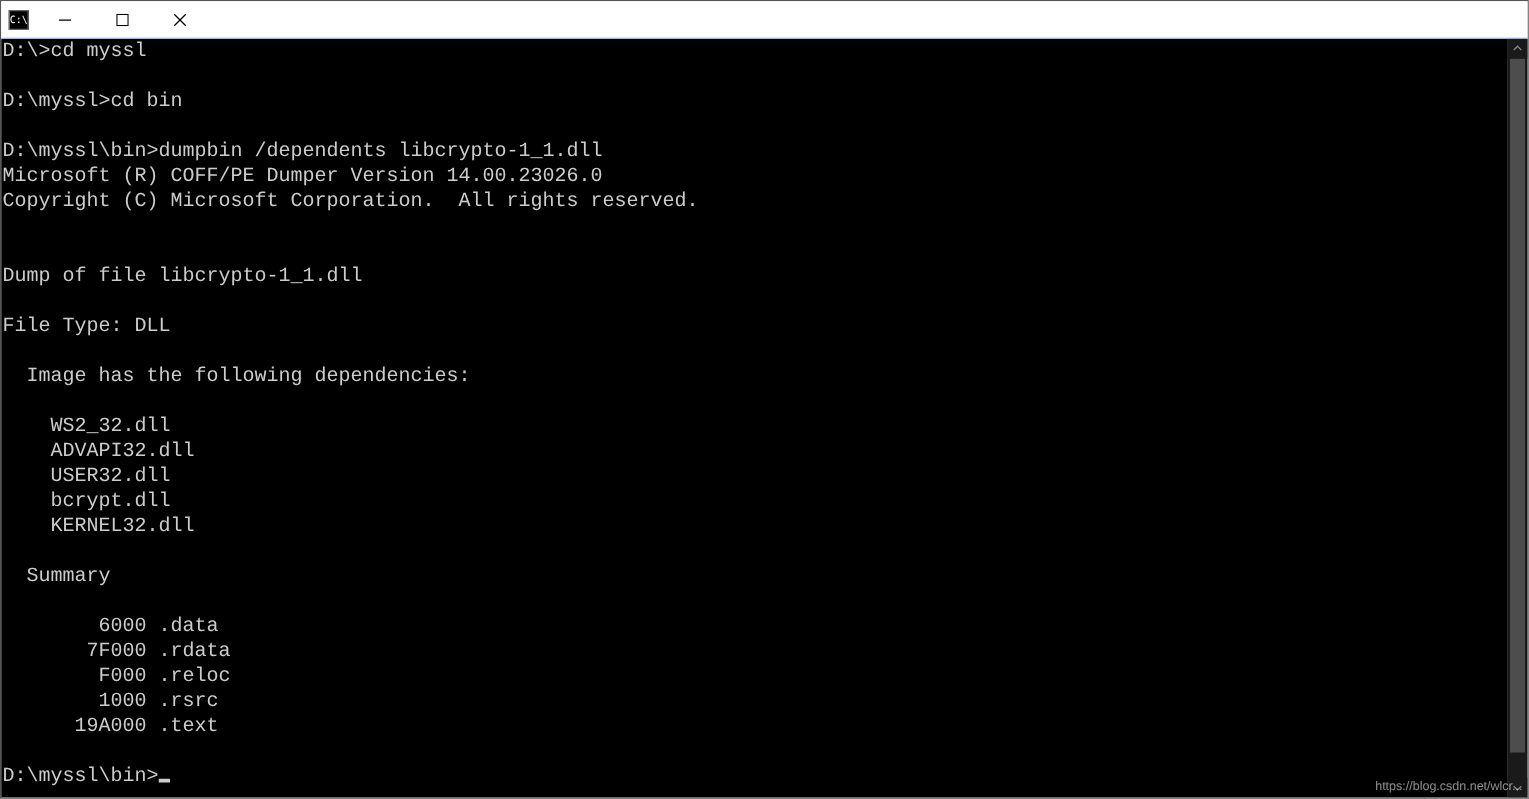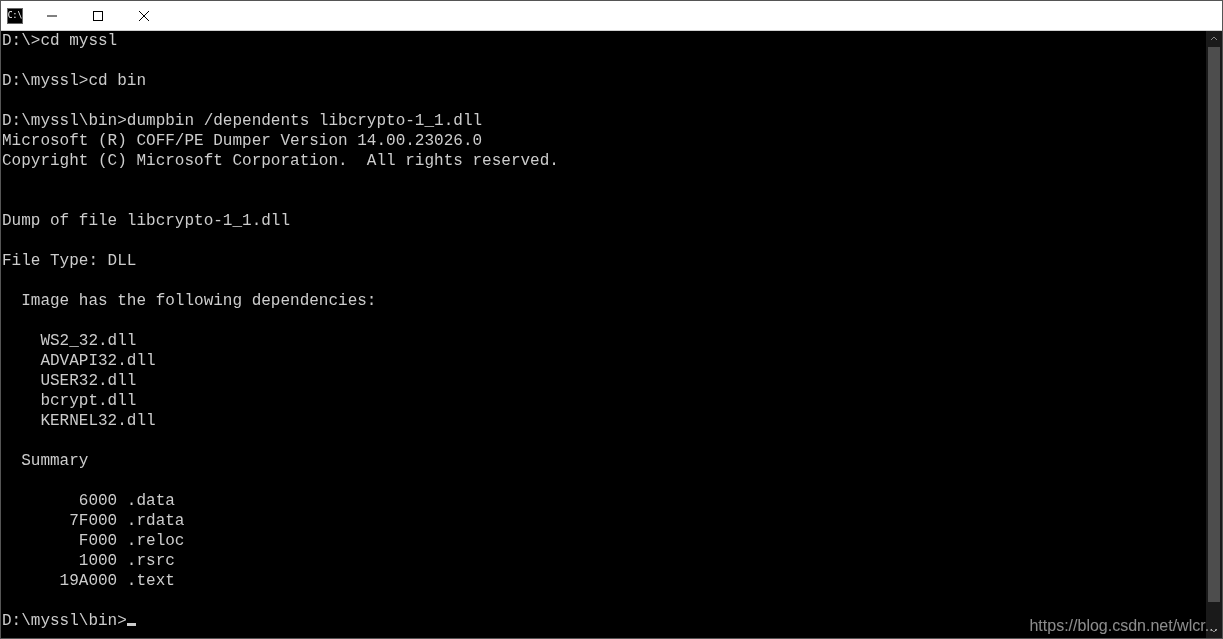--- a/index.html
+++ b/index.html
@@ -108,21 +108,21 @@
       width: 9px;
       height: 3px;
       background: #cccccc;
       vertical-align: -1px;
     }
     .watermark {
       position: absolute;
       right: 4px;
       bottom: 3px;
       color: rgba(255,255,255,0.55);
-      font-size: 16px;
+      font-size: 10px;
       font-family: Arial, sans-serif;
       pointer-events: none;
       margin-left: 36px;
     }
   </style>
 </head>
 <body>
 
 <div class="window">
 

